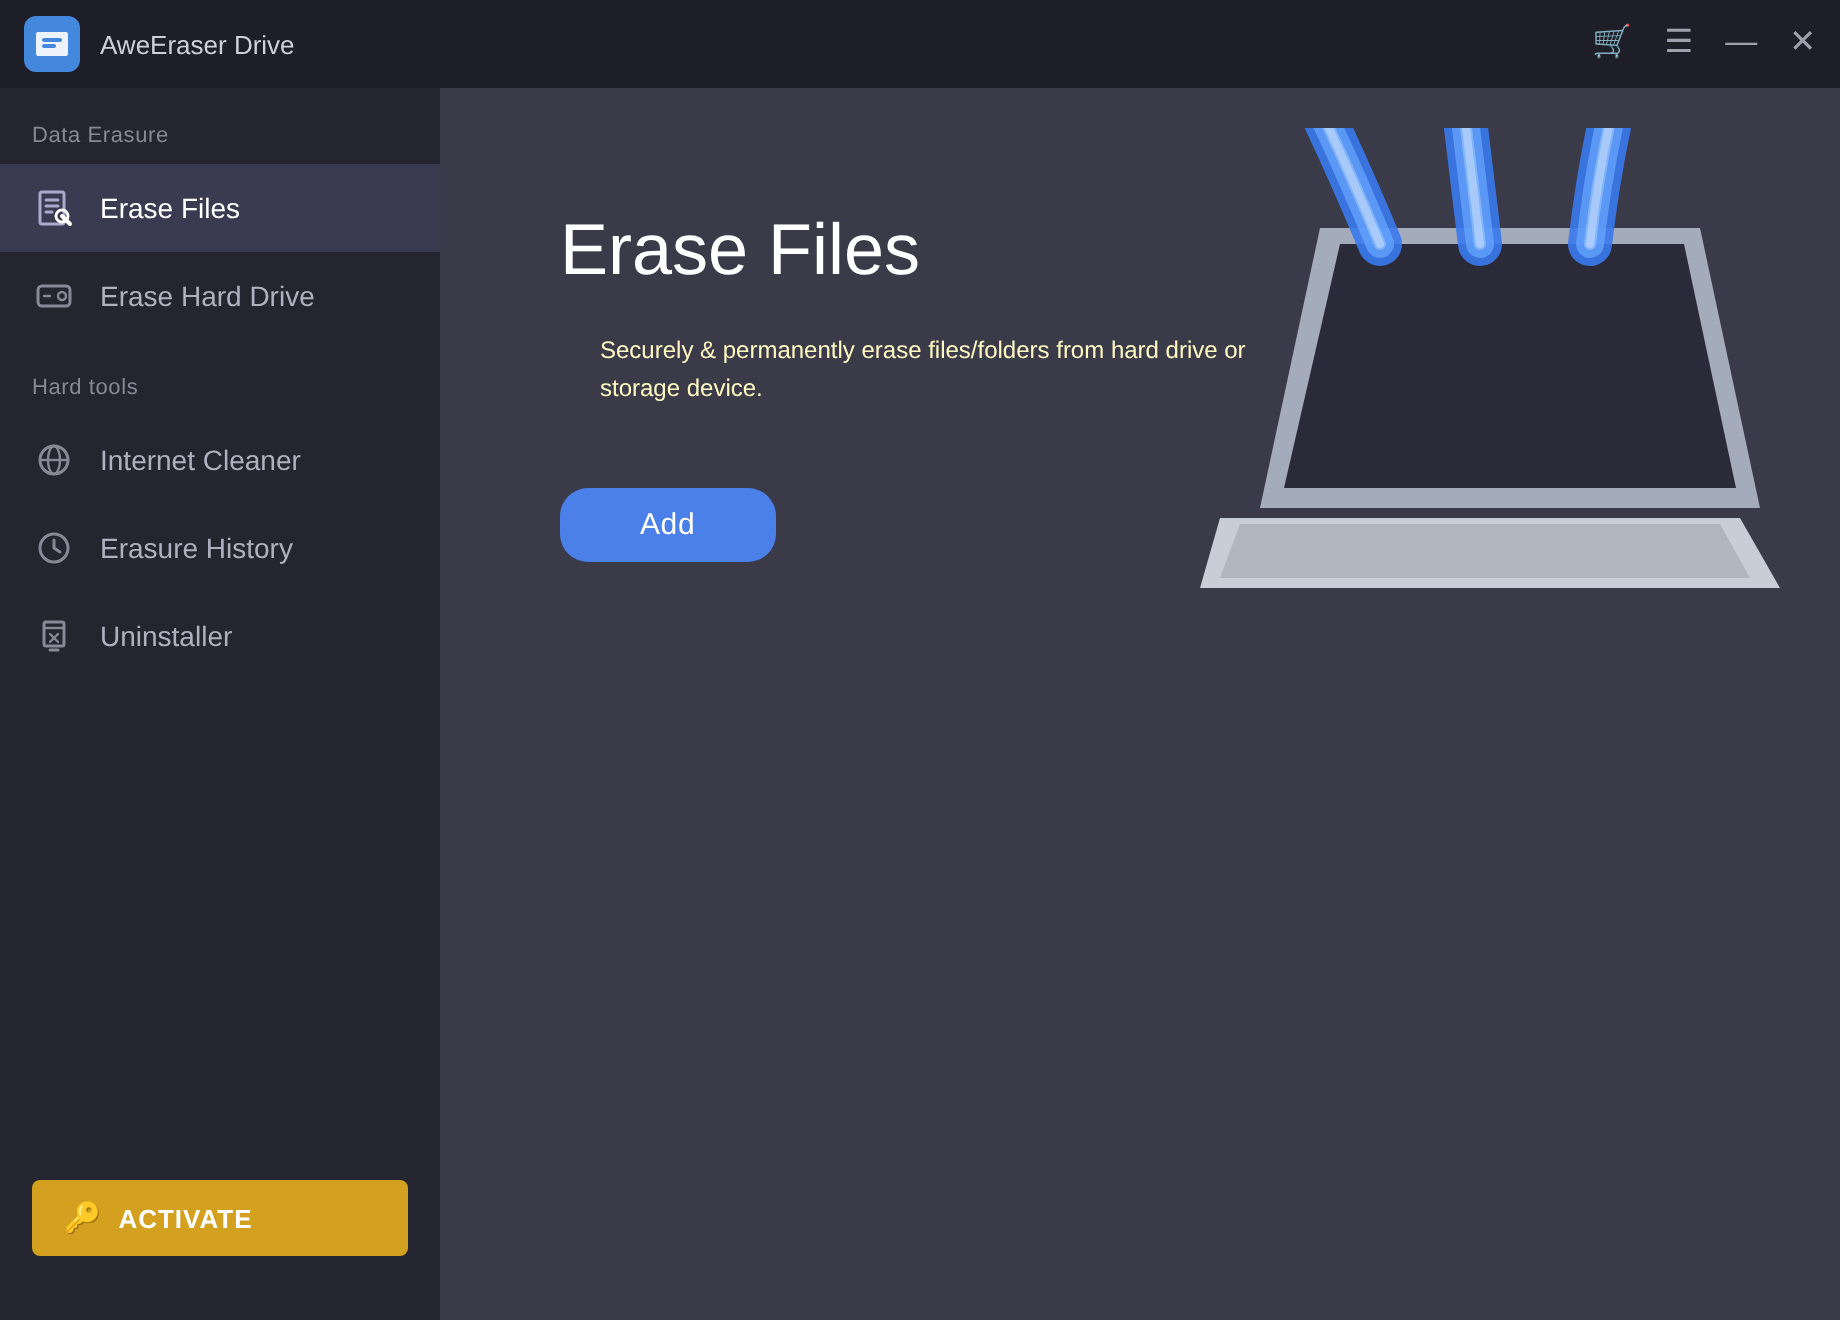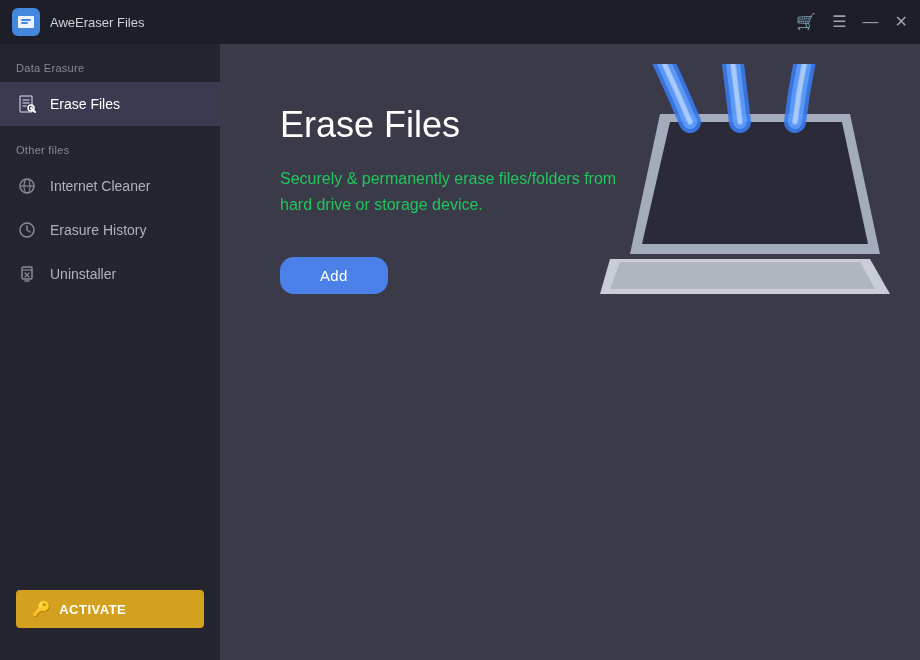--- a/index.html
+++ b/index.html
@@ -125,25 +125,26 @@
     }
 
     .page-title {
       color: #ffffff;
       font-size: 36px;
       font-weight: 300;
       margin-bottom: 20px;
     }
 
     .page-desc {
-      color: #22c55e;
-      font-size: 16px;
+      color: #fef9c3;
+      font-size: 12px;
       line-height: 1.6;
       max-width: 340px;
       margin-bottom: 40px;
+      margin-left: 20px;
     }
 
     .add-btn {
       background: #4a80e8;
       color: #fff;
       border: none;
       border-radius: 14px;
       padding: 10px 40px;
       font-size: 15px;
       cursor: pointer;
@@ -166,21 +167,21 @@
 
 <div class="titlebar">
 
   <svg class="titlebar-logo" viewBox="0 0 28 28" xmlns="http://www.w3.org/2000/svg">
     <rect width="28" height="28" rx="6" fill="#4488dd"></rect>
     <rect x="6" y="8" width="16" height="12" rx="1" fill="white" opacity="0.9"></rect>
     <rect x="9" y="11" width="10" height="2" rx="1" fill="#4488dd"></rect>
     <rect x="9" y="14" width="7" height="2" rx="1" fill="#4488dd"></rect>
     <polygon points="14,22 10,26 18,26" fill="#4488dd" opacity="0.7"></polygon>
   </svg>
-  <span class="titlebar-title">AweEraser Files</span>
+  <span class="titlebar-title">AweEraser Drive</span>
   <div class="titlebar-controls">
     <span class="titlebar-btn">🛒</span>
     <span class="titlebar-btn">☰</span>
     <span class="titlebar-btn">—</span>
     <span class="titlebar-btn close">✕</span>
   </div>
 </div>
 
 <div class="app-body">
 
@@ -194,23 +195,33 @@
           <line x1="6" y1="6" x2="12" y2="6" stroke="#aaaacc" stroke-width="1.5" stroke-linecap="round"></line>
           <line x1="6" y1="9" x2="12" y2="9" stroke="#aaaacc" stroke-width="1.5" stroke-linecap="round"></line>
           <line x1="6" y1="12" x2="9" y2="12" stroke="#aaaacc" stroke-width="1.5" stroke-linecap="round"></line>
           <line x1="14" y1="14" x2="18" y2="18" stroke="#ffffff" stroke-width="2" stroke-linecap="round"></line>
           <circle cx="14" cy="14" r="3" fill="none" stroke="#ffffff" stroke-width="1.5"></circle>
         </svg>
       </span>
       <span>Erase Files</span>
     </div>
 
-
-
-    <span class="sidebar-section-label">Other files</span>
+    <div class="sidebar-item">
+      <span class="sidebar-item-icon">
+        <svg width="20" height="20" viewBox="0 0 20 20" fill="none" xmlns="http://www.w3.org/2000/svg">
+          <rect x="2" y="5" width="16" height="10" rx="2" fill="none" stroke="#888898" stroke-width="1.5"></rect>
+          <circle cx="14" cy="10" r="2" fill="none" stroke="#888898" stroke-width="1.2"></circle>
+          <line x1="5" y1="10" x2="8" y2="10" stroke="#888898" stroke-width="1.2" stroke-linecap="round"></line>
+        </svg>
+      </span>
+      <span>Erase Hard Drive</span>
+    </div>
+
+
+    <span class="sidebar-section-label">Hard tools</span>
 
     <div class="sidebar-item">
       <span class="sidebar-item-icon">
         <svg width="20" height="20" viewBox="0 0 20 20" fill="none" xmlns="http://www.w3.org/2000/svg">
           <circle cx="10" cy="10" r="7" fill="none" stroke="#888898" stroke-width="1.5"></circle>
           <ellipse cx="10" cy="10" rx="3" ry="7" fill="none" stroke="#888898" stroke-width="1.2"></ellipse>
           <line x1="3" y1="10" x2="17" y2="10" stroke="#888898" stroke-width="1.2"></line>
         </svg>
       </span>
       <span>Internet Cleaner</span>

